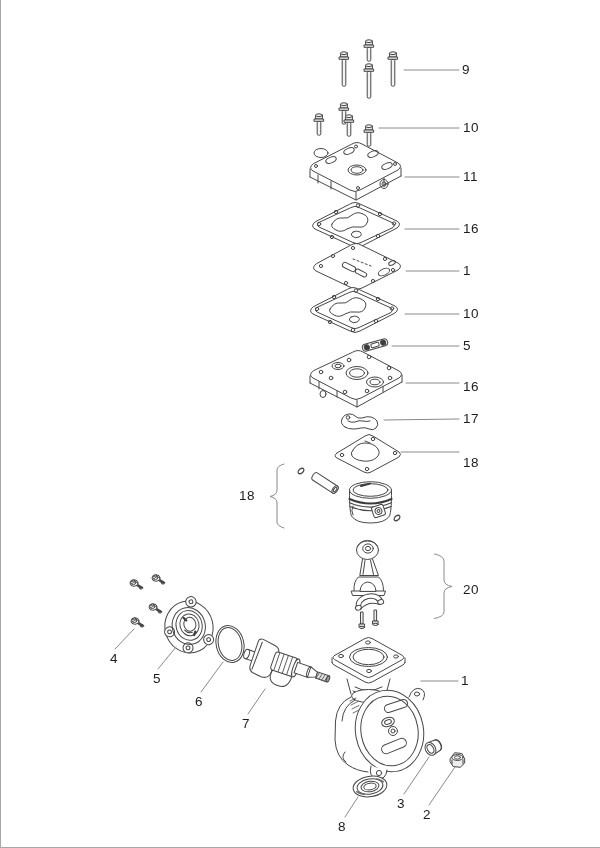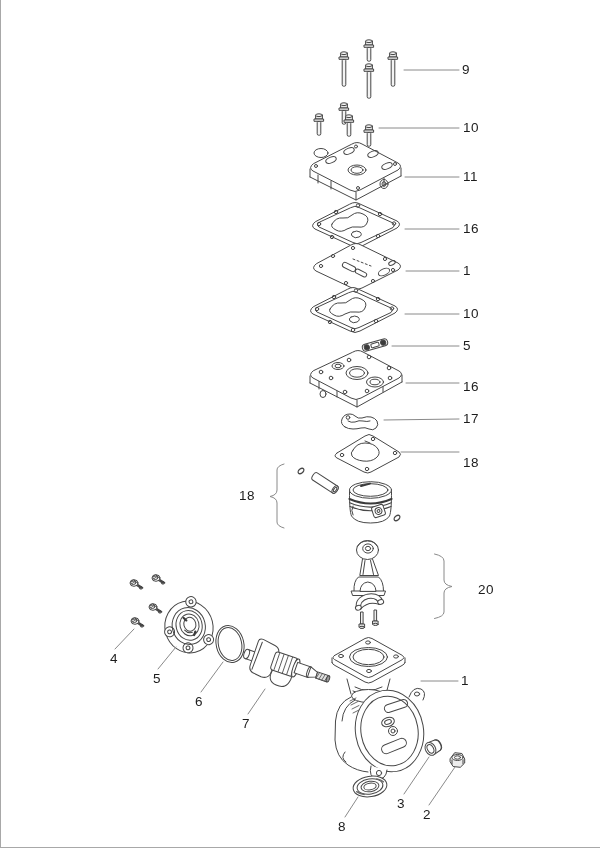--- a/index.html
+++ b/index.html
@@ -355,21 +355,21 @@
 <div class="callout" style="left:462px;top:121px">10</div>
 <div class="callout" style="left:462px;top:170px">11</div>
 <div class="callout" style="left:462px;top:222px">16</div>
 <div class="callout" style="left:462px;top:264px">1</div>
 <div class="callout" style="left:462px;top:307px">10</div>
 <div class="callout" style="left:462px;top:339px">5</div>
 <div class="callout" style="left:462px;top:380px">16</div>
 <div class="callout" style="left:462px;top:412px">17</div>
 <div class="callout" style="left:462px;top:456px">18</div>
 <div class="callout" style="left:238px;top:489px">18</div>
-<div class="callout" style="left:477px;top:583px">20</div>
+<div class="callout" style="left:462px;top:583px">20</div>
 <div class="callout" style="left:109px;top:652px">4</div>
 <div class="callout" style="left:152px;top:672px">5</div>
 <div class="callout" style="left:194px;top:695px">6</div>
 <div class="callout" style="left:241px;top:717px">7</div>
 <div class="callout" style="left:460px;top:674px">1</div>
 <div class="callout" style="left:396px;top:797px">3</div>
 <div class="callout" style="left:422px;top:808px">2</div>
 <div class="callout" style="left:337px;top:820px">8</div>
 
 </div>

